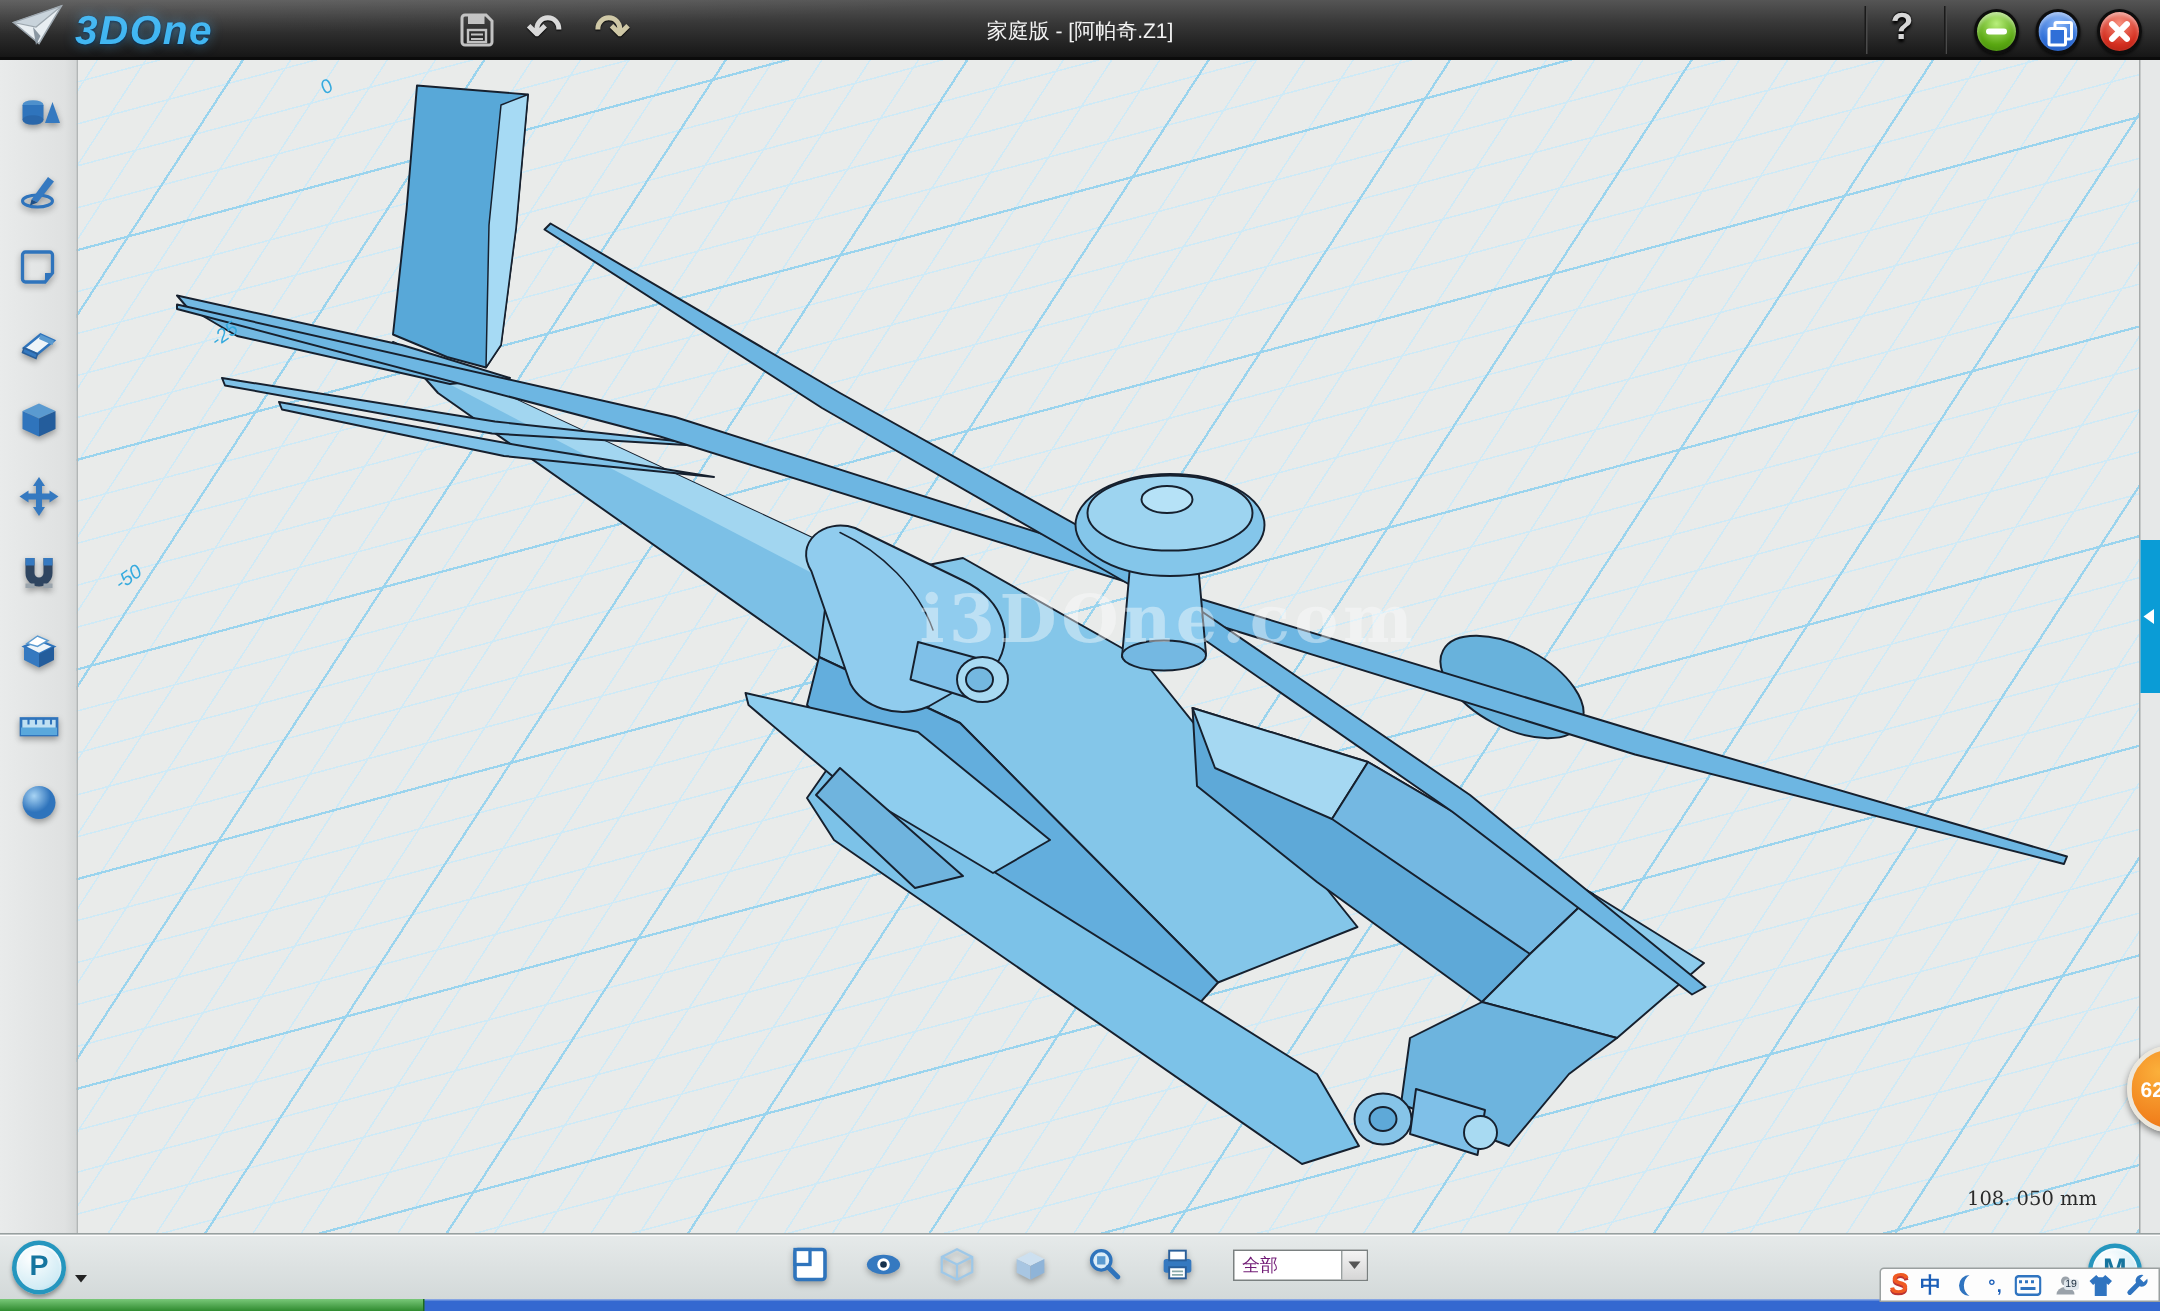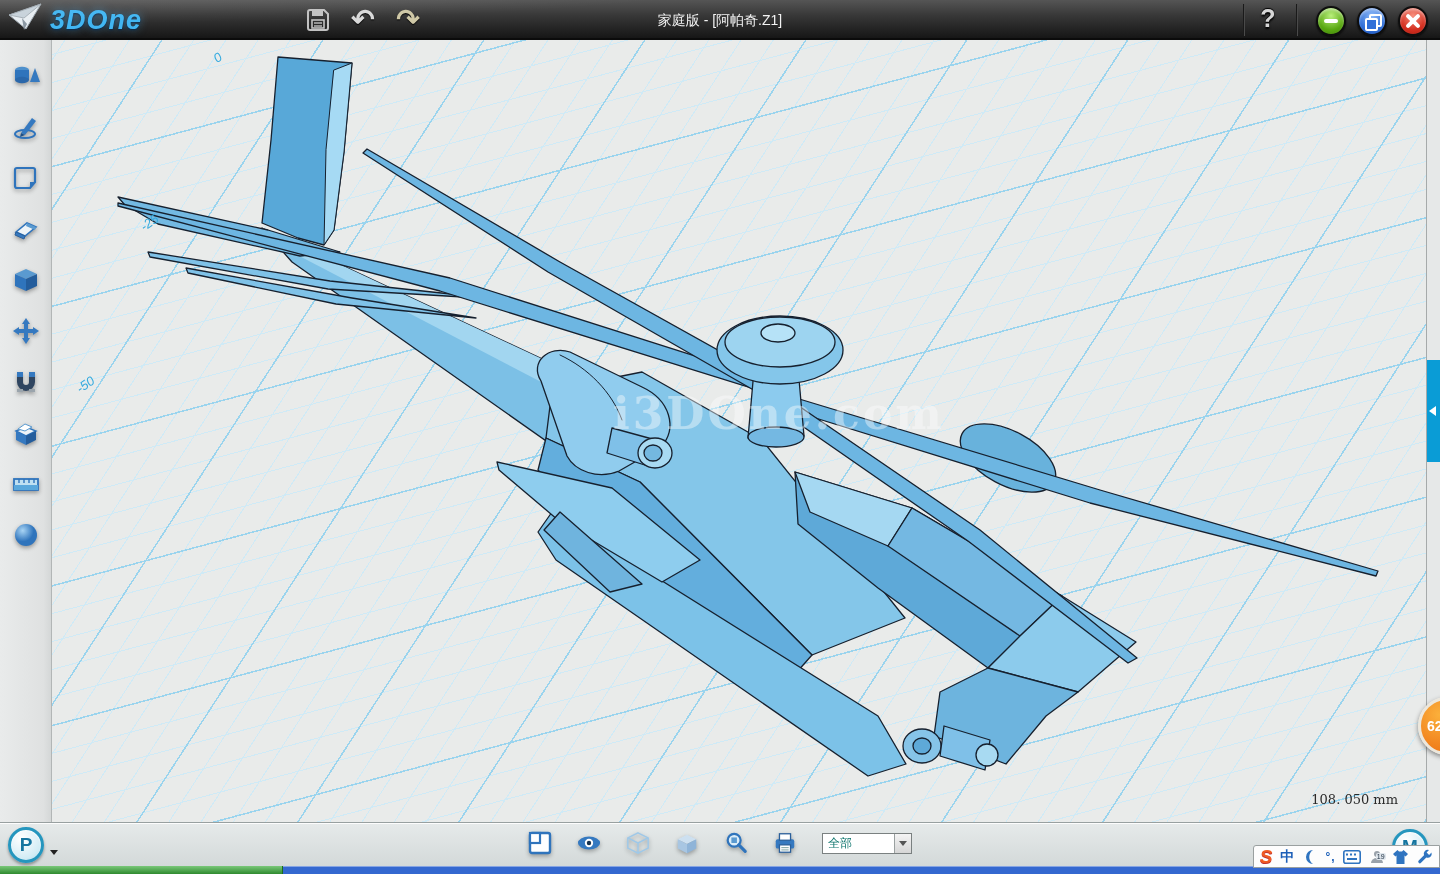--- a/index.html
+++ b/index.html
@@ -69,21 +69,21 @@
   .promo span{position:absolute;left:6px;top:18px;color:#fff;font-weight:bold;font-size:14px;}
 
   
   .btoolbar{position:absolute;left:0;top:822px;width:1440px;height:44px;z-index:40;
     background:linear-gradient(180deg,#e6eaea,#d3d9d9);border-top:1px solid #98a0a0;
     box-shadow:inset 0 1px 0 #fdfdfd;}
   .center-icons{position:absolute;left:50%;top:8px;transform:translateX(-50%);display:flex;align-items:center;gap:25px;}
   .b-item{width:24px;height:24px;display:flex;align-items:center;justify-content:center;cursor:pointer;
     filter:drop-shadow(0 2px 2px rgba(0,0,0,.3));}
   .filter-select{width:90px;height:21px;background:#fff;border:1px solid #7a8080;display:flex;align-items:center;cursor:pointer;}
-  .filter-select .val{flex:1;font-size:12px;padding-left:5px;color:#0f766e;}
+  .filter-select .val{flex:1;font-size:12px;padding-left:5px;color:#701a75;}
   .filter-select .btn{width:17px;height:19px;border-left:1px solid #9aa0a0;
     background:linear-gradient(180deg,#f4f4f4,#d6d6d6);display:flex;align-items:center;justify-content:center;}
   .caret{width:0;height:0;border-left:4px solid transparent;border-right:4px solid transparent;border-top:5px solid #555;}
   .corner-btn{position:absolute;width:36px;height:36px;border-radius:50%;border:3px solid #2596be;cursor:pointer;
     background:radial-gradient(circle at 35% 28%,#fff,#d2ecf5 70%,#9fd2e6);color:#15759f;font-weight:bold;
     font-size:19px;display:flex;align-items:center;justify-content:center;
     box-shadow:0 2px 3px rgba(0,0,0,.35), inset 0 1px 2px #fff;}
   .p-btn{left:8px;top:4px;} .m-btn{left:1392px;top:6px;}
   .p-caret{position:absolute;left:50px;top:27px;width:0;height:0;cursor:pointer;
     border-left:4px solid transparent;border-right:4px solid transparent;border-top:5px solid #222;}

